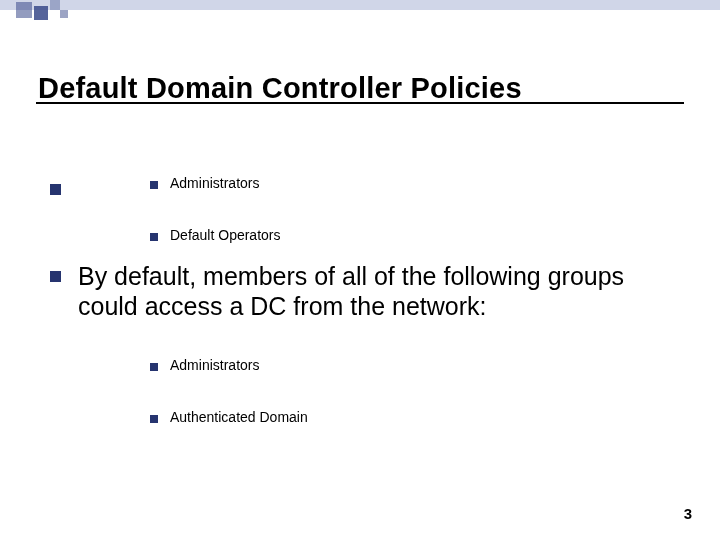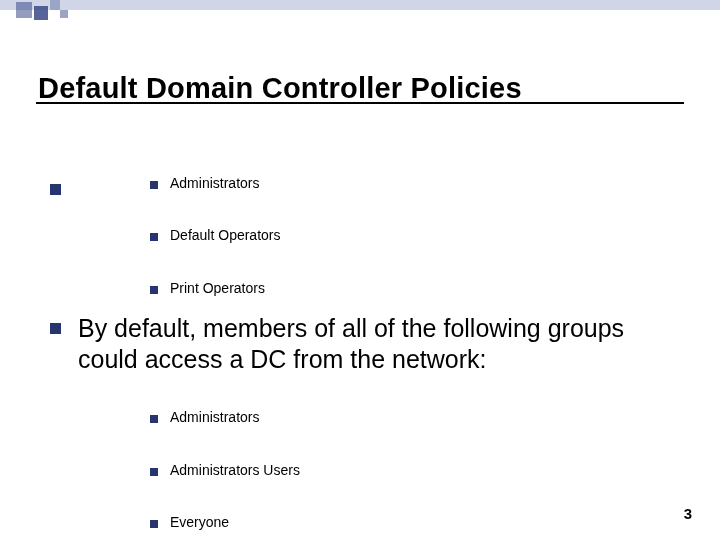--- a/index.html
+++ b/index.html
@@ -37,28 +37,26 @@
 
   <div class="title">Default Domain Controller Policies</div>
   <div class="rule"></div>
 
   <div class="content">
     <ul class="lvl1">
       <li>
         <ul class="lvl2">
           <li><span>Administrators</span></li>
           <li><span>Default Operators</span></li>
-          <li><span>Print Operators</span></li>
         </ul>
       </li>
       <li>
         <span>By default, members of all of the following groups could access a DC from the network:</span>
         <ul class="lvl2">
           <li><span>Administrators</span></li>
-          <li><span>Administrators Users</span></li>
-          <li><span>Everyone</span></li>
+          <li><span>Authenticated Domain</span></li>
         </ul>
       </li>
     </ul>
   </div>
 
   <div class="pagenum">3</div>
 </div>
 
 </body></html>

